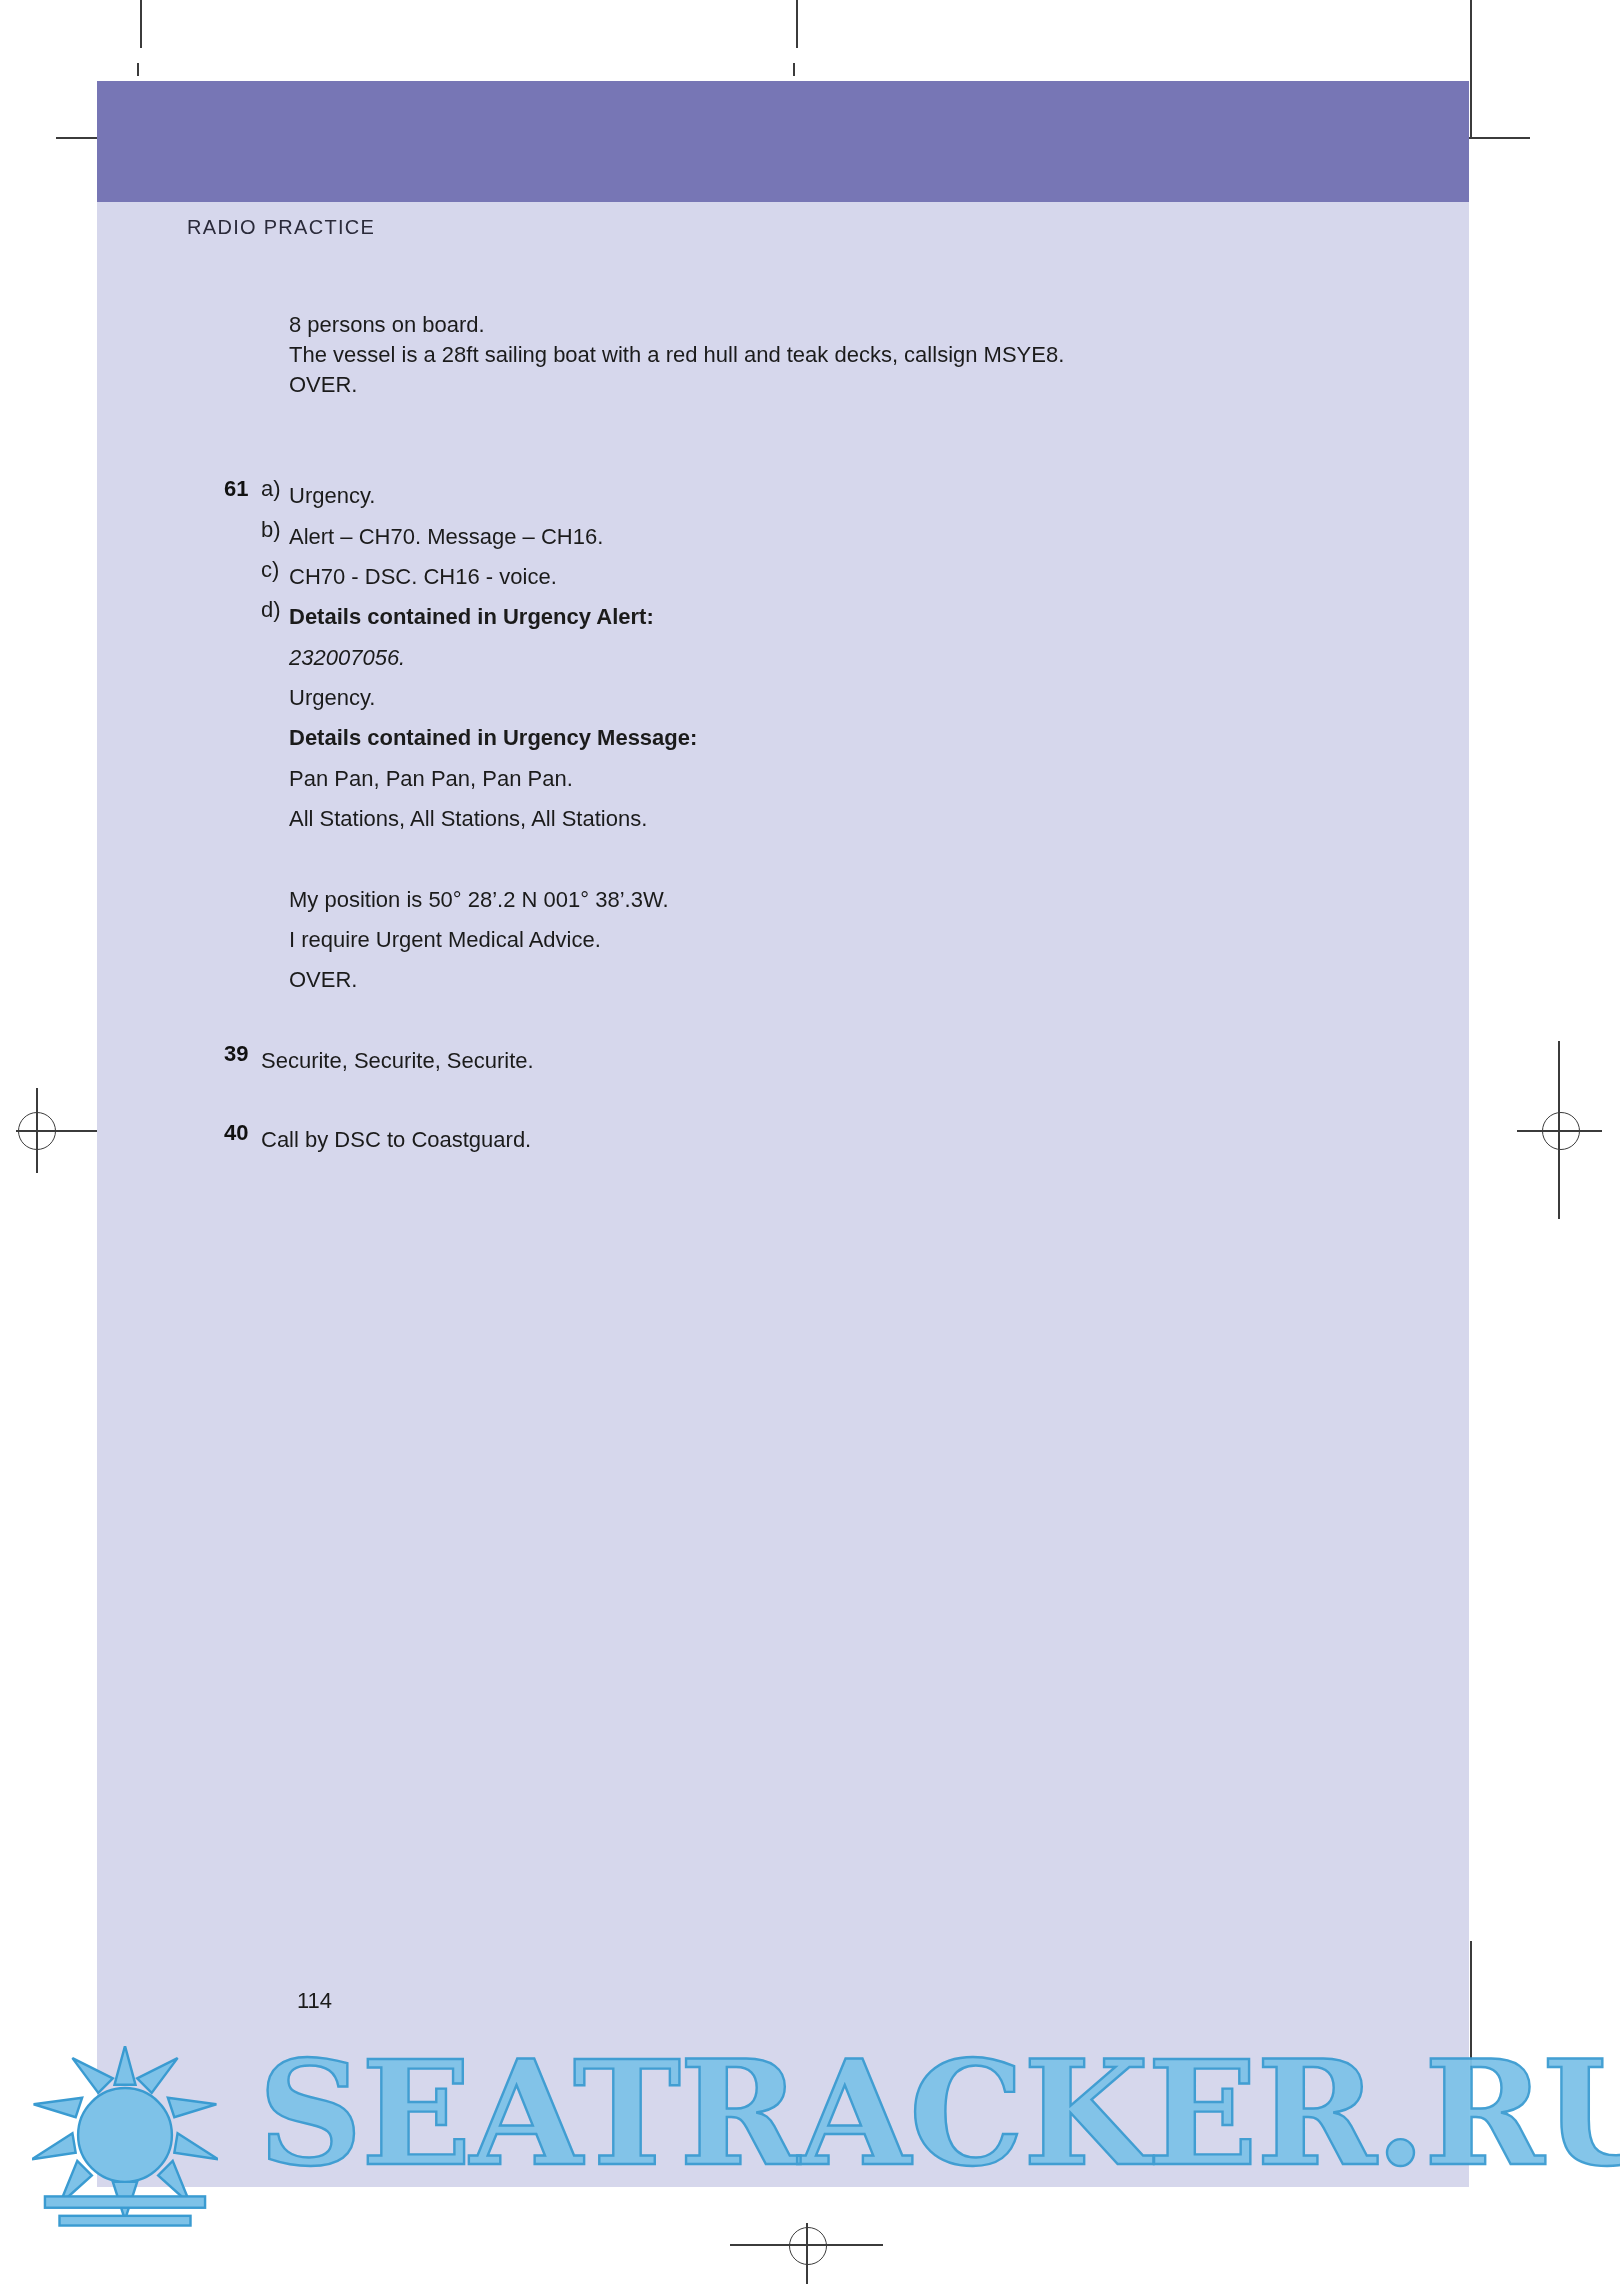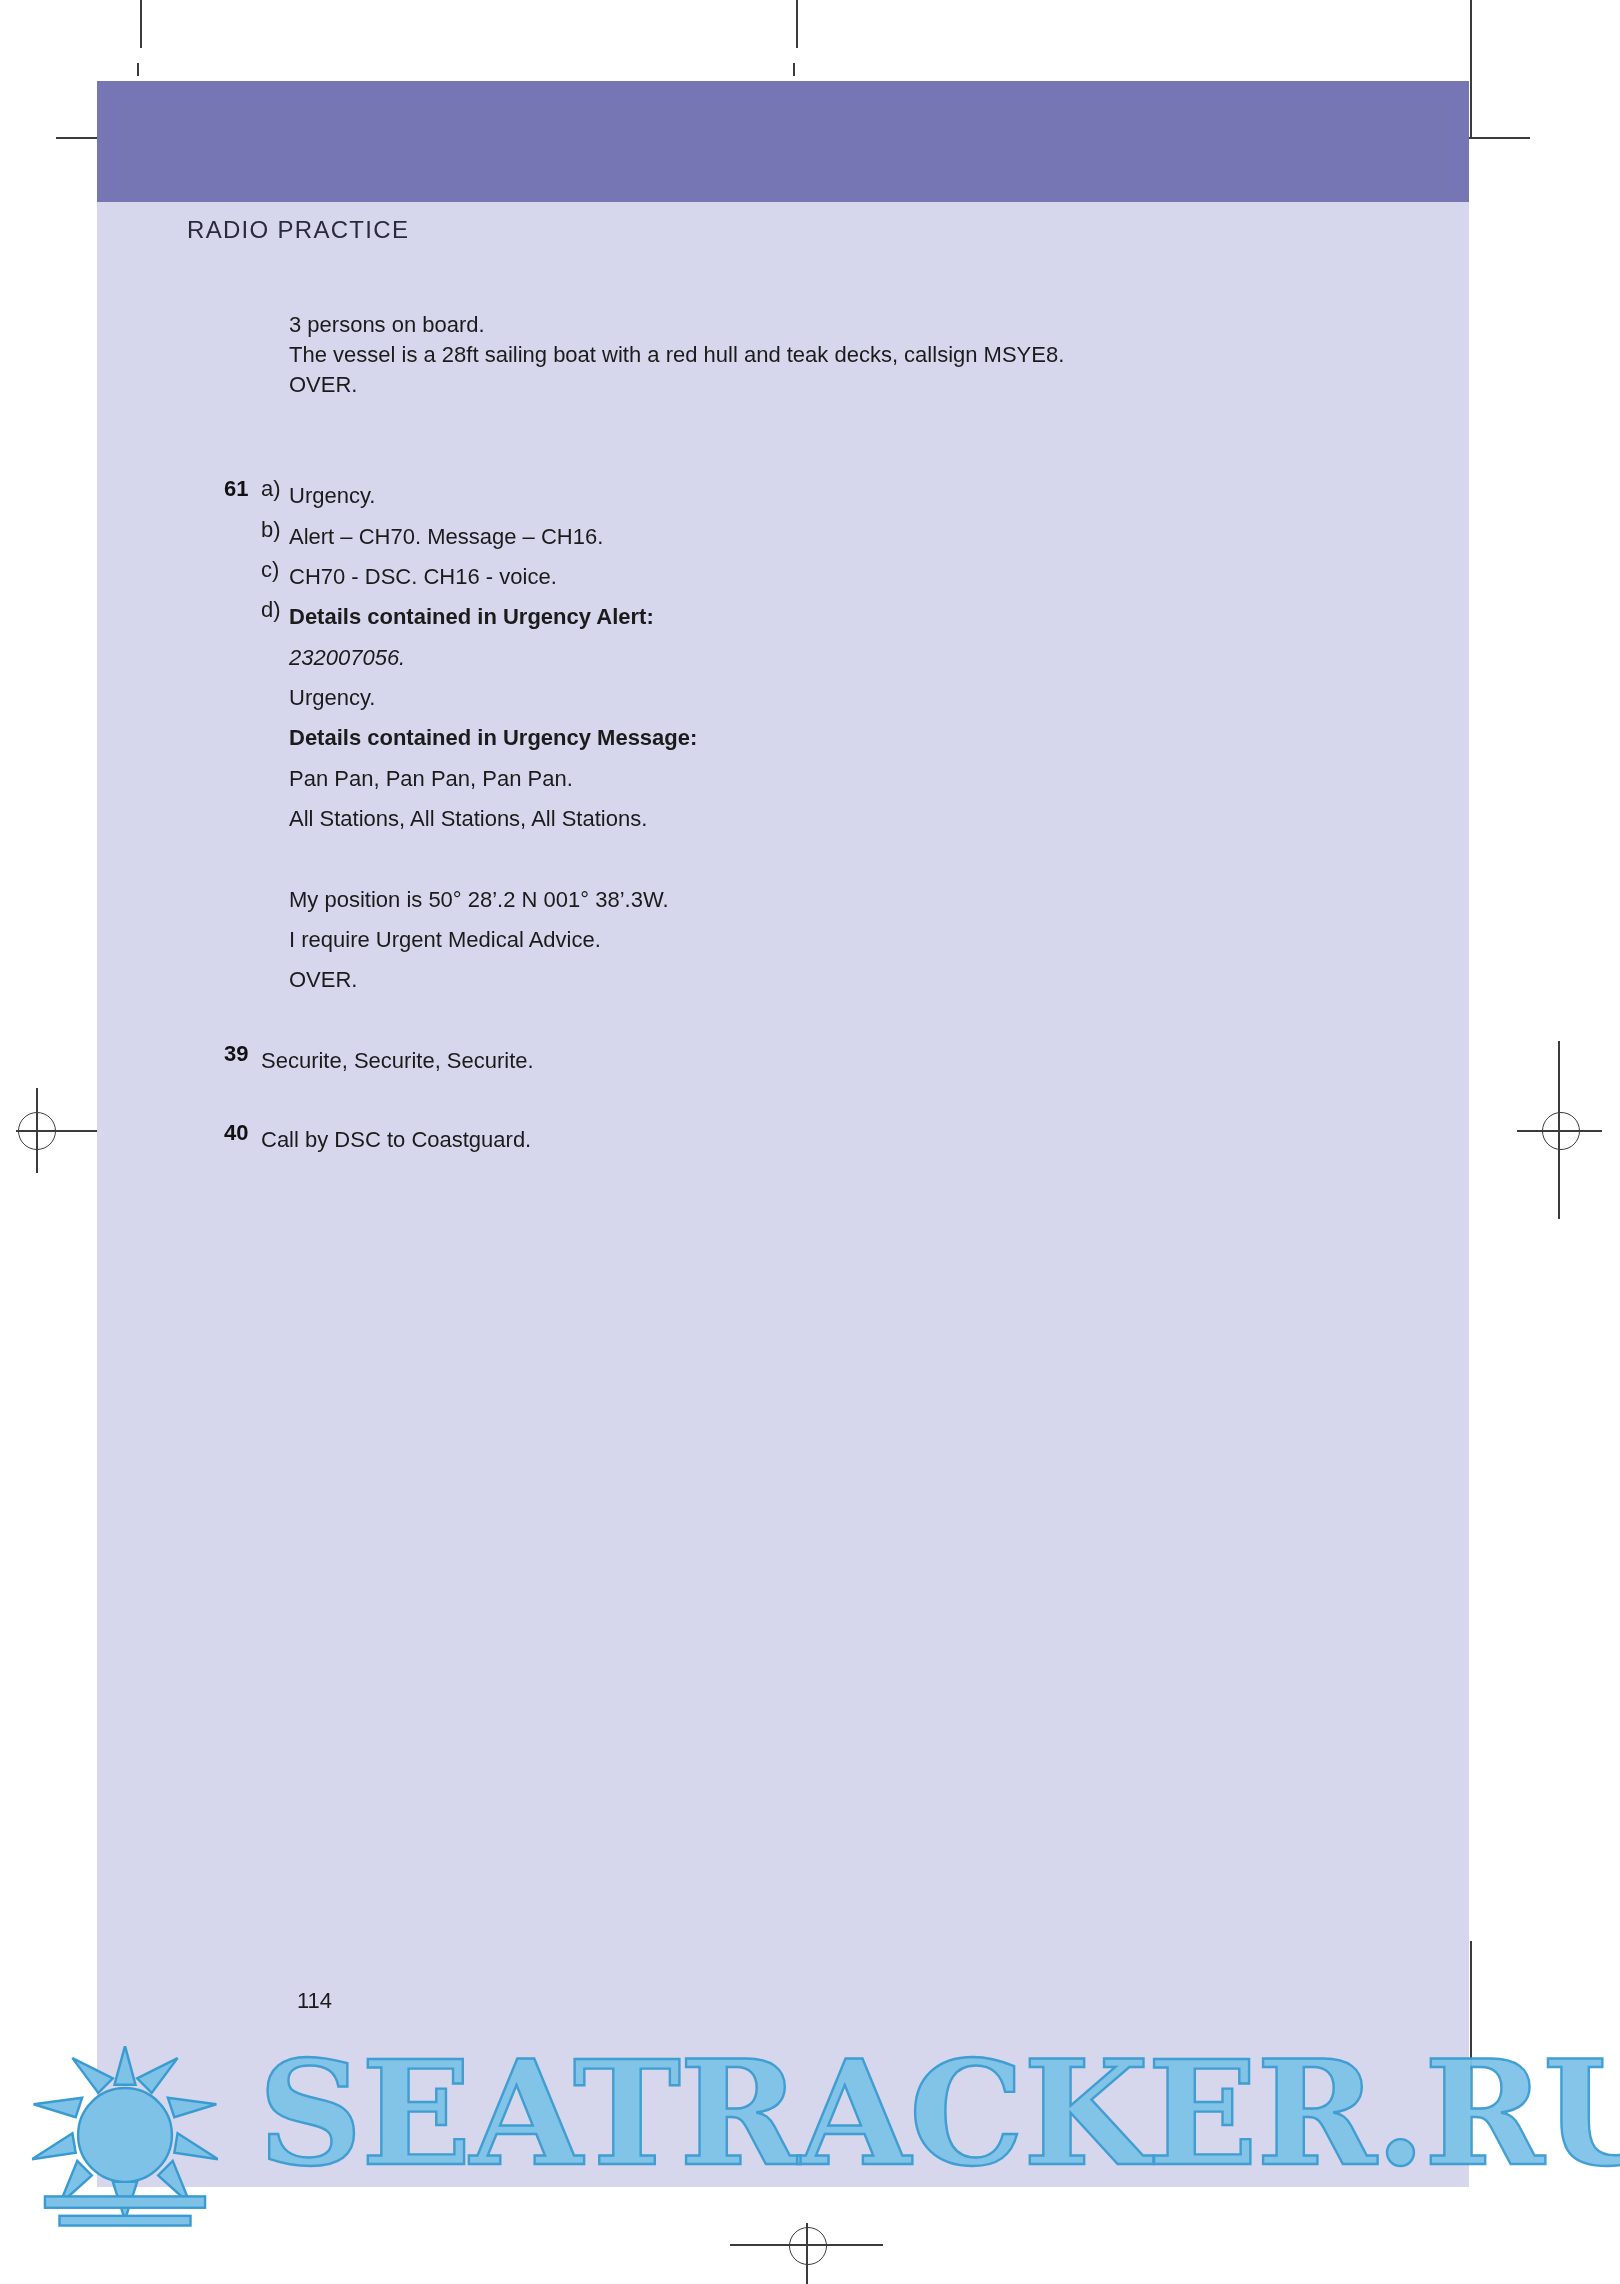--- a/index.html
+++ b/index.html
@@ -40,21 +40,21 @@
     left: 0;
     top: 0;
     width: 1372px;
     height: 121px;
     background: #7776b5;
   }
   .page-header-label {
     position: absolute;
     left: 187px;
     top: 216px;
-    font-size: 24px;
+    font-size: 20px;
     letter-spacing: 1.3px;
     color: #2a2a3a;
     font-weight: 500;
   }
 
   
   .content {
     position: absolute;
     left: 0;
     top: 0;
@@ -148,21 +148,21 @@
 <div class="crop-mark" style="left:1470px; top:1941px; width:1.6px; height:129px;"></div>
 
 <div class="page">
   <div class="page-header-band"></div>
 </div>
 
 <div class="page-header-label">RADIO PRACTICE</div>
 
 <div class="content">
 
-  <div class="blk" style="left:289px; top:305px;">3 persons on board.</div>
+  <div class="blk" style="left:289px; top:305px;">8 persons on board.</div>
   <div class="blk" style="left:289px; top:335px;">The vessel is a 28ft sailing boat with a red hull and teak decks, callsign MSYE8.</div>
   <div class="blk" style="left:289px; top:365px;">OVER.</div>
 
   <div class="num" style="left:224px; top:476px;">61</div>
 
   <div class="letter" style="left:261px; top:476px;">a)</div>
   <div class="blk" style="left:289px; top:476px;">Urgency.</div>
 
   <div class="letter" style="left:261px; top:517px;">b)</div>
   <div class="blk" style="left:289px; top:517px;">Alert – CH70.  Message – CH16.</div>

